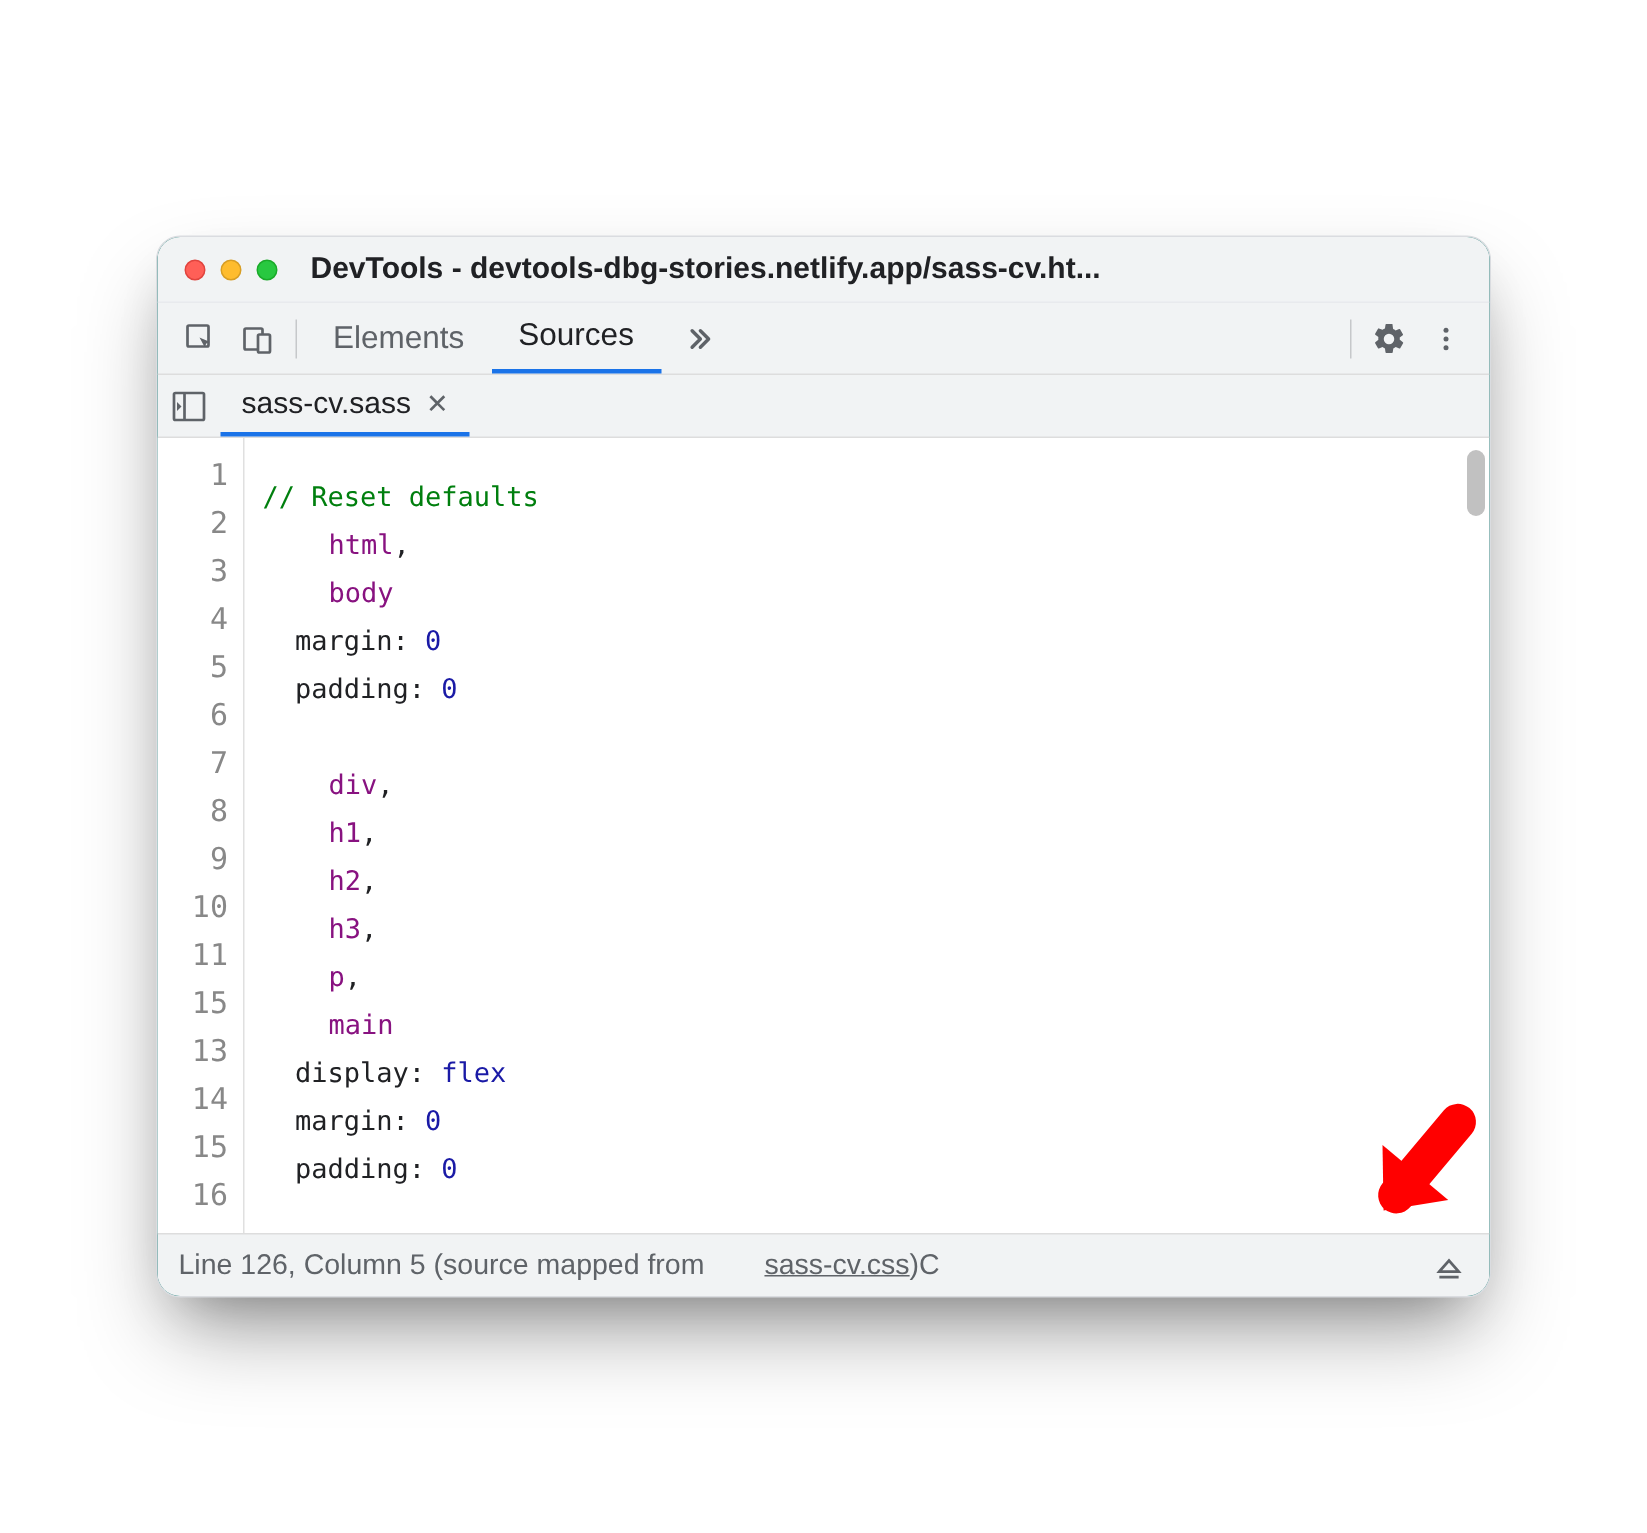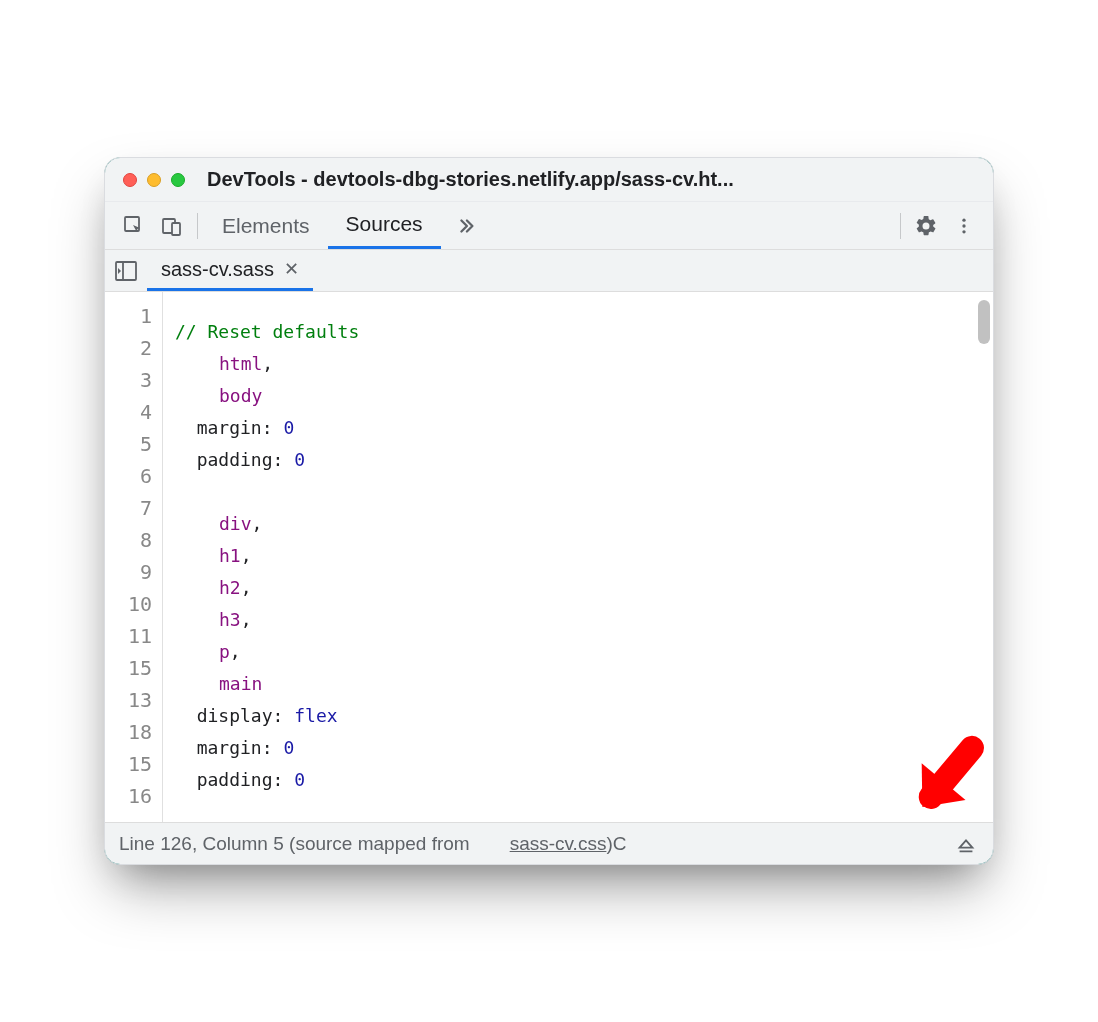--- a/index.html
+++ b/index.html
@@ -266,21 +266,21 @@
           <div>4</div>
           <div>5</div>
           <div>6</div>
           <div>7</div>
           <div>8</div>
           <div>9</div>
           <div>10</div>
           <div>11</div>
           <div>15</div>
           <div>13</div>
-          <div>18</div>
+          <div>14</div>
           <div>15</div>
           <div>16</div>
         </div>
       <div class="code" id="code"><div><span class="comment">// Reset defaults</span></div><div><span class="selector">html</span><span>,</span></div><div><span class="selector">body</span></div><div><span>  </span><span class="property">margin</span><span>: </span><span class="value">0</span></div><div><span>  </span><span class="property">padding</span><span>: </span><span class="value">0</span></div><div>&nbsp;</div><div><span class="selector">div</span><span>,</span></div><div><span class="selector">h1</span><span>,</span></div><div><span class="selector">h2</span><span>,</span></div><div><span class="selector">h3</span><span>,</span></div><div><span class="selector">p</span><span>,</span></div><div><span class="selector">main</span></div><div><span>  </span><span class="property">display</span><span>: </span><span class="value">flex</span></div><div><span>  </span><span class="property">margin</span><span>: </span><span class="value">0</span></div><div><span>  </span><span class="property">padding</span><span>: </span><span class="value">0</span></div><div>&nbsp;</div></div>
       <div class="scroll-thumb"></div>
     </div>
 
     <div class="statusbar">
       <span>Line 126, Column 5</span>
       <span>&nbsp;</span>

